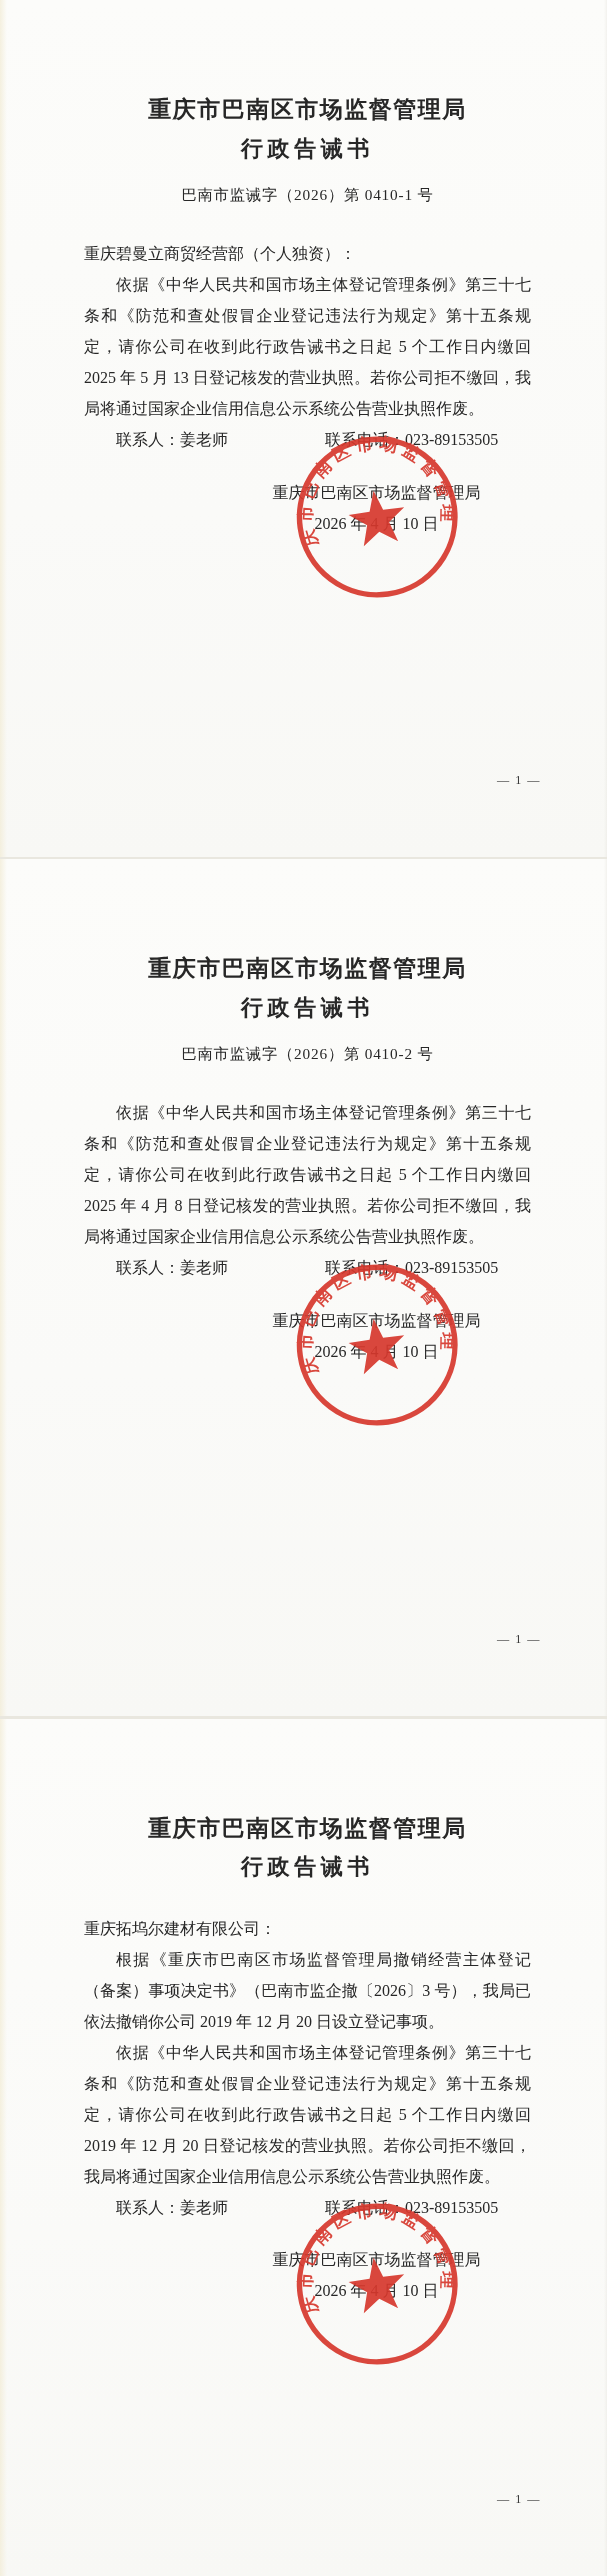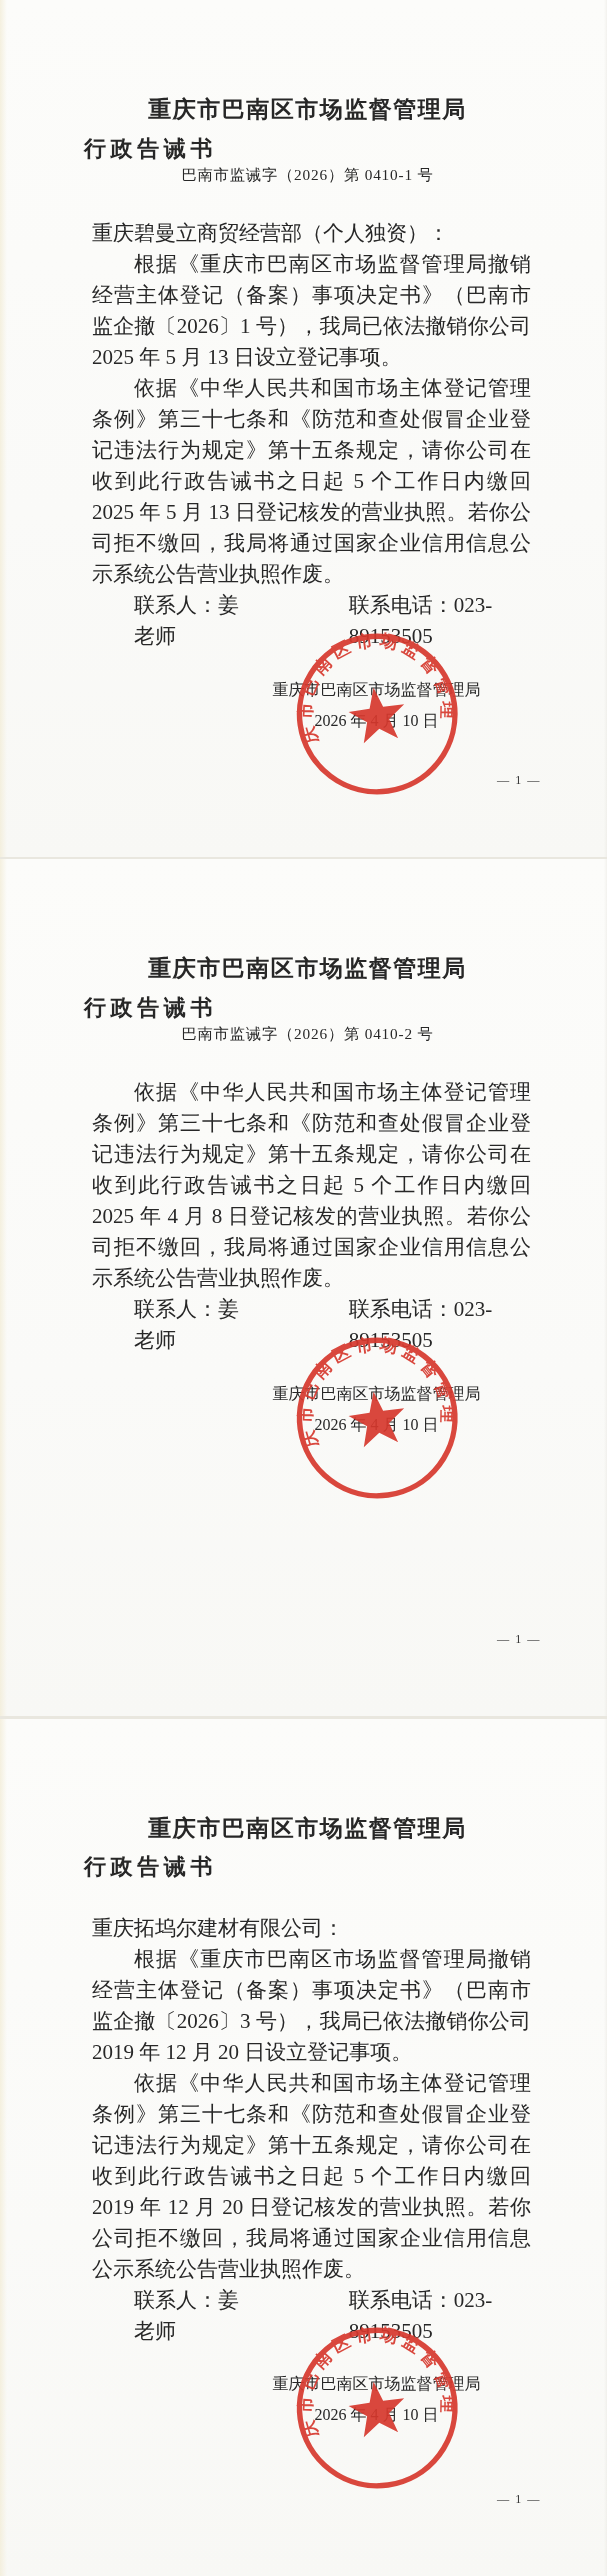--- a/index.html
+++ b/index.html
@@ -37,34 +37,34 @@
     font-size:23px;
     font-weight:bold;
     text-align:center;
     letter-spacing:1.5px;
     line-height:1.2;
   }
   .doc-title{
     margin:12.2px 0 0 0;
     font-size:22px;
     font-weight:bold;
+    text-align:center;
     letter-spacing:4.6px;
     line-height:1.2;
   }
   .doc-no{
-    margin-top:3px;
+    margin-top:23px;
     font-size:15.3px;
     text-align:center;
     letter-spacing:0.8px;
   }
   .body{
     margin-top:32px;
-    font-size:21px;
+    font-size:16px;
     line-height:31px;
-    margin-left:8px;
   }
   .body p{margin:0;}
   .para{
     text-indent:2em;
     text-align:justify;
   }
   .contact{
     display:flex;
     padding-left:2em;
     column-gap:97px;
@@ -100,21 +100,20 @@
 <body>
 
 <div class="stack">
 
   <div class="page">
     <h1 class="org">重庆市巴南区市场监督管理局</h1>
     <h2 class="doc-title">行政告诫书</h2>
     <div class="doc-no">巴南市监诫字（2026）第 0410-1 号</div>
     <div class="body">
       <p class="recipient">重庆碧曼立商贸经营部（个人独资）：</p>
-      <p class="para">根据《重庆市巴南区市场监督管理局撤销经营主体登记（备案）事项决定书》（巴南市监企撤〔2026〕1 号），我局已依法撤销你公司 2025 年 5 月 13 日设立登记事项。</p>
       <p class="para">依据《中华人民共和国市场主体登记管理条例》第三十七条和《防范和查处假冒企业登记违法行为规定》第十五条规定，请你公司在收到此行政告诫书之日起 5 个工作日内缴回 2025 年 5 月 13 日登记核发的营业执照。若你公司拒不缴回，我局将通过国家企业信用信息公示系统公告营业执照作废。</p>
       <div class="contact">
         <span>联系人：姜老师</span>
         <span>联系电话：023-89153505</span>
       </div>
     </div>
     <div class="sig">
       <div class="seal">
         <svg width="171" height="171" viewBox="0 0 220 220" style="font-size:21px">
           <circle cx="110" cy="112" r="100" fill="none" stroke="#d6372c" stroke-width="7"></circle>

